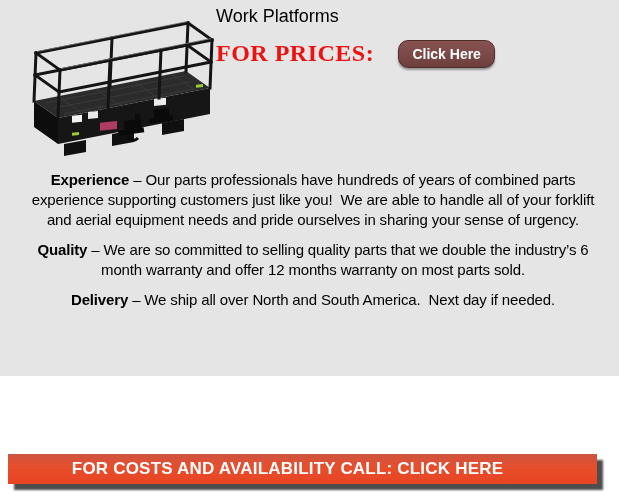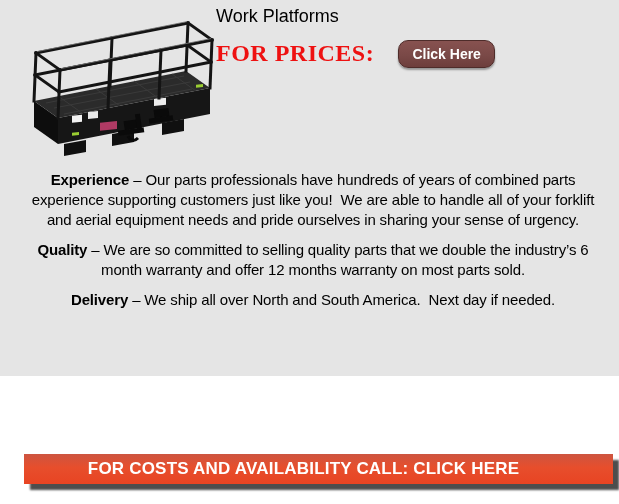--- a/index.html
+++ b/index.html
@@ -49,21 +49,21 @@
   .features {
     position: absolute; left: 18px; top: 170px; width: 590px;
   }
   .feature {
     font-size: 15px; line-height: 20px; margin: 0 0 10px 0;
     white-space: pre-wrap; letter-spacing: -0.15px; text-align: center;
   }
   .feature b { font-weight: bold; }
 
   .banner {
-    position: absolute; left: 24px; top: 454px;
+    position: absolute; left: 8px; top: 454px;
     width: 559px; height: 30px;
     background: linear-gradient(180deg, #cd5540 0%, #e74e2c 45%, #e84423 100%);
     box-shadow: 6px 6px 2px #4d4d4d;
     display: flex; align-items: center; justify-content: center;
     padding-right: 30px; box-sizing: content-box;
     color: #ffffff; font-weight: bold; font-size: 17px;
     letter-spacing: 0.2px;
     cursor: pointer;
   }
 </style>

